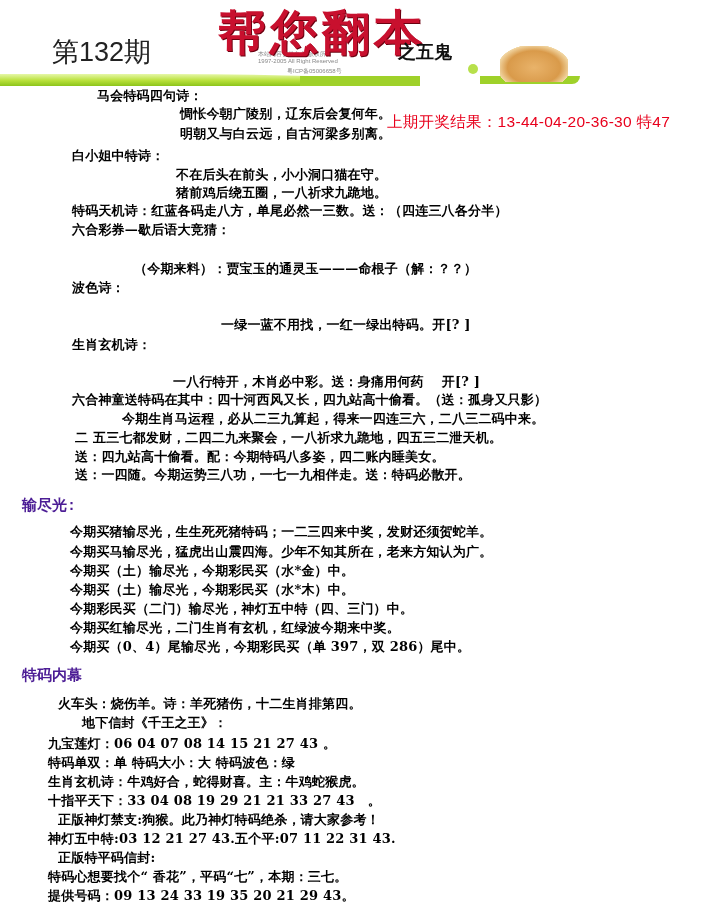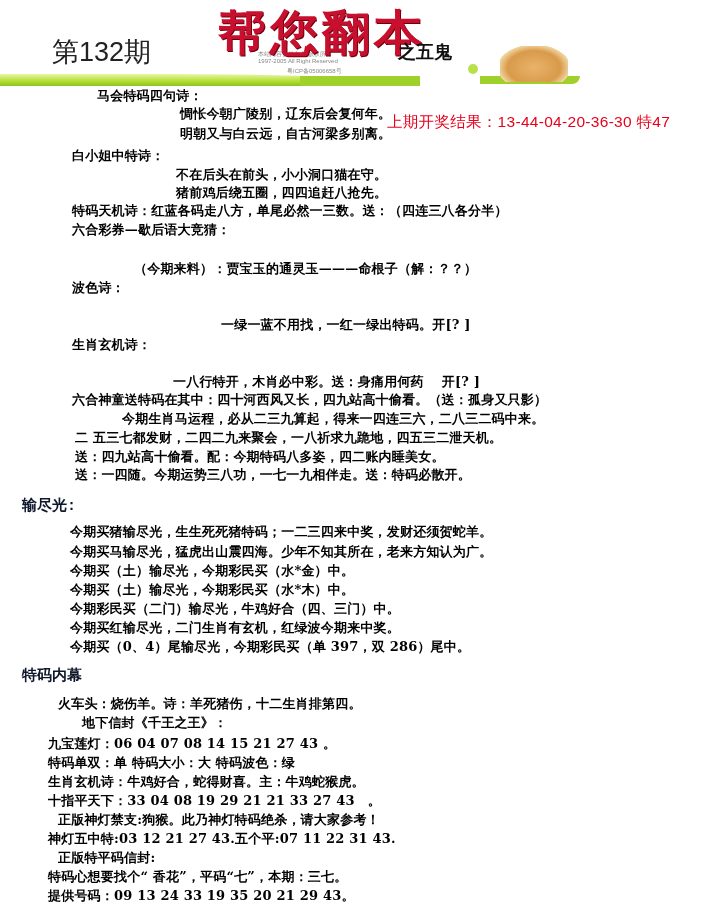--- a/index.html
+++ b/index.html
@@ -26,21 +26,21 @@
   #grass2 { position: absolute; left: 300px; top: 76px; width: 120px; height: 10px; background: #9fd12a; }
   #mascot { position: absolute; left: 500px; top: 46px; width: 68px; height: 36px;
             background: radial-gradient(ellipse at 50% 60%, #e9b36a 0%, #d99a4a 55%, #f2d7a4 75%, transparent 76%); }
   #mascot-base { position: absolute; left: 480px; top: 76px; width: 100px; height: 8px; background: #9fd12a; border-radius: 0 0 10px 0; }
   #tree { position: absolute; left: 468px; top: 64px; width: 10px; height: 10px; border-radius: 50%; background: #b7e04b; }
 
   
   #last-result { position: absolute; left: 387px; top: 112px; font-family: "Liberation Sans", "DejaVu Sans", sans-serif;
                  font-size: 15.5px; color: #e8001c; white-space: nowrap; letter-spacing: 0.3px; }
 
-  .section { font-family: Liberation Mono, monospace; font-size: 15px; color: #0f172a; font-weight: bold; }
+  .section { font-family: Liberation Mono, monospace; font-size: 15px; color: #4c1d95; font-weight: bold; }
 </style>
 </head>
 <body>
 
 <div id="banner">
   <div id="grass"></div>
   <div id="grass2"></div>
   <div id="tree"></div>
   <div id="mascot-base"></div>
   <div id="mascot"></div>
@@ -53,42 +53,42 @@
 </div>
 
 <div id="last-result">上期开奖结果：13-44-04-20-36-30 特47</div>
 
 <div class="abs b" style="left:97px;top:88px;">马会特码四句诗：</div>
 <div class="abs b" style="left:180px;top:106px;">惆怅今朝广陵别，辽东后会复何年。</div>
 <div class="abs b" style="left:180px;top:126px;">明朝又与白云远，自古河梁多别离。</div>
 
 <div class="abs b" style="left:72px;top:148px;">白小姐中特诗：</div>
 <div class="abs b" style="left:176px;top:167px;">不在后头在前头，小小洞口猫在守。</div>
-<div class="abs b" style="left:176px;top:185px;">猪前鸡后绕五圈，四四追赶八抢先。</div>
+<div class="abs b" style="left:176px;top:185px;">猪前鸡后绕五圈，一八祈求九跪地。</div>
 
 <div class="abs b" style="left:72px;top:203px;">特码天机诗：红蓝各码走八方，单尾必然一三数。送：（四连三八各分半）</div>
 <div class="abs b" style="left:72px;top:222px;">六合彩券—歇后语大竞猜：</div>
 <div class="abs b" style="left:134px;top:261px;">（今期来料）：贾宝玉的通灵玉———命根子（解：？？）</div>
 <div class="abs b" style="left:72px;top:280px;">波色诗：</div>
 <div class="abs b" style="left:173px;top:317px;margin-left:48px;">一绿一蓝不用找，一红一绿出特码。开[? ]</div>
 <div class="abs b" style="left:72px;top:337px;text-align:center;">生肖玄机诗：</div>
 <div class="abs b" style="left:173px;top:374px;">一八行特开，木肖必中彩。送：身痛用何药　 开[? ]</div>
 
 <div class="abs b" style="left:72px;top:392px;">六合神童送特码在其中：四十河西风又长，四九站高十偷看。（送：孤身又只影）</div>
 <div class="abs b" style="left:122px;top:411px;">今期生肖马运程，必从二三九算起，得来一四连三六，二八三二码中来。</div>
 <div class="abs b" style="left:75px;top:430px;">二 五三七都发财，二四二九来聚会，一八祈求九跪地，四五三二泄天机。</div>
 <div class="abs b" style="left:75px;top:449px;">送：四九站高十偷看。配：今期特码八多姿，四二账内睡美女。</div>
 <div class="abs b" style="left:75px;top:467px;">送：一四随。今期运势三八功，一七一九相伴走。送：特码必散开。</div>
 
 <div class="abs section" style="left:22px;top:496px;">输尽光:</div>
 <div class="abs b" style="left:70px;top:524px;">今期买猪输尽光，生生死死猪特码；一二三四来中奖，发财还须贺蛇羊。</div>
 <div class="abs b" style="left:70px;top:544px;">今期买马输尽光，猛虎出山震四海。少年不知其所在，老来方知认为广。</div>
 <div class="abs b" style="left:70px;top:563px;">今期买（土）输尽光，今期彩民买（水*金）中。</div>
 <div class="abs b" style="left:70px;top:582px;">今期买（土）输尽光，今期彩民买（水*木）中。</div>
-<div class="abs b" style="left:70px;top:601px;">今期彩民买（二门）输尽光，牛鸡好合（四、三门）中。</div>
+<div class="abs b" style="left:70px;top:601px;">今期彩民买（二门）输尽光，神灯五中特（四、三门）中。</div>
 <div class="abs b" style="left:70px;top:620px;">今期买红输尽光，二门生肖有玄机，红绿波今期来中奖。</div>
 <div class="abs b" style="left:70px;top:639px;">今期买（0、4）尾输尽光，今期彩民买（单 397，双 286）尾中。</div>
 
 <div class="abs section" style="left:22px;top:666px;">特码内幕</div>
 <div class="abs b" style="left:58px;top:696px;">火车头：烧伤羊。诗：羊死猪伤，十二生肖排第四。</div>
 <div class="abs b" style="left:82px;top:715px;text-align:center;">地下信封《千王之王》：</div>
 <div class="abs b" style="left:48px;top:736px;">九宝莲灯：06 04 07 08 14 15 21 27 43 。</div>
 <div class="abs b" style="left:48px;top:755px;">特码单双：单  特码大小：大  特码波色：绿</div>
 <div class="abs b" style="left:48px;top:774px;">生肖玄机诗：牛鸡好合，蛇得财喜。主：牛鸡蛇猴虎。</div>
 <div class="abs b" style="left:48px;top:793px;">十指平天下：33 04 08 19 29 21 21 33 27 43　。</div>

